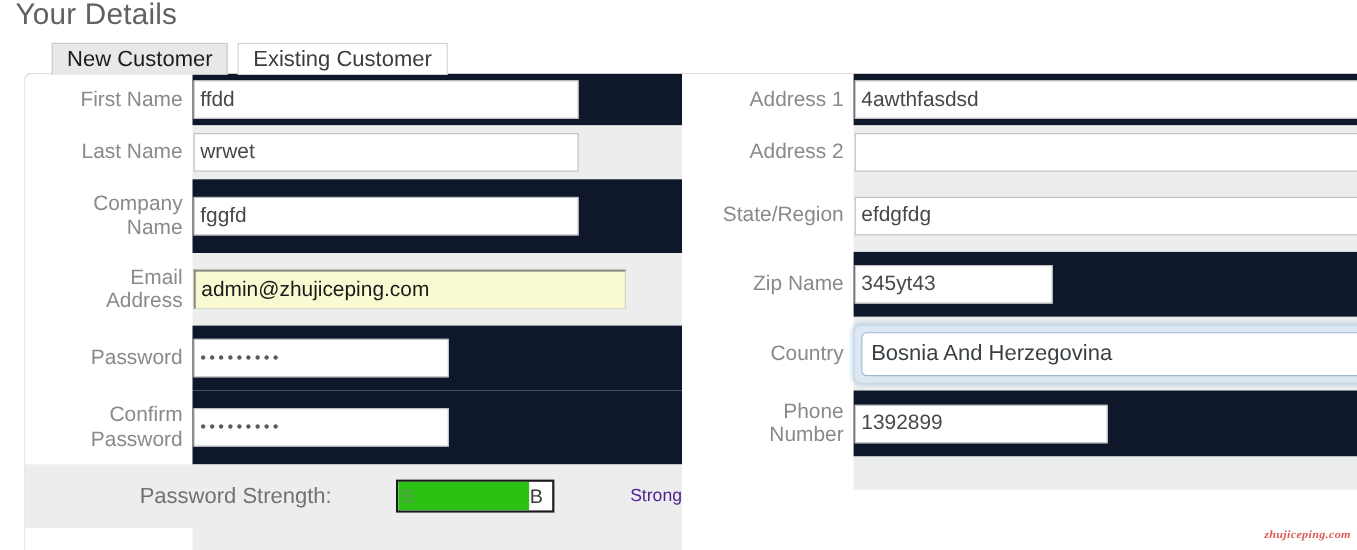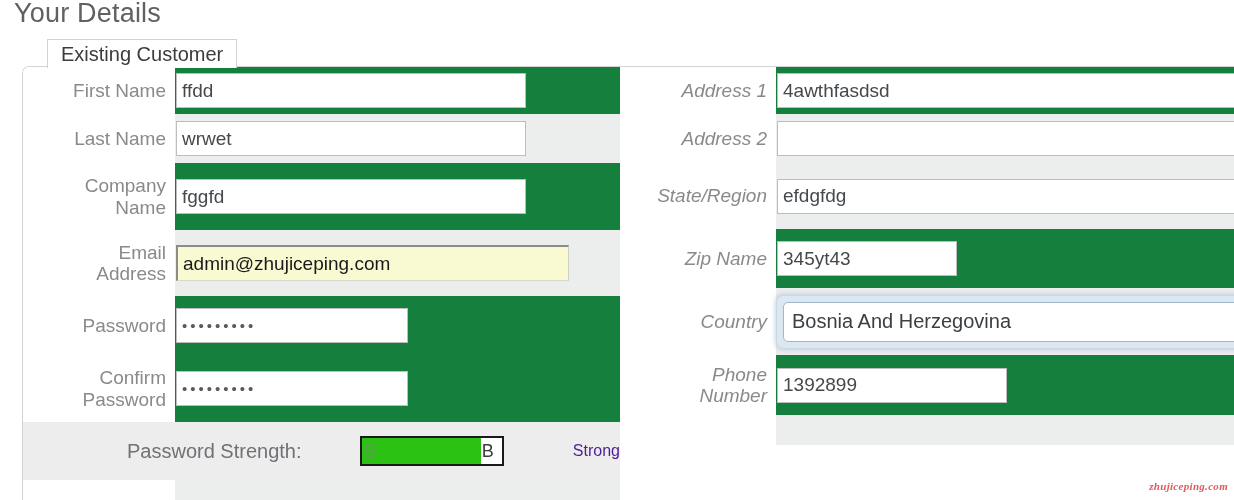--- a/index.html
+++ b/index.html
@@ -107,31 +107,31 @@
     color: #8a8a8a;
     font-size: 19px;
     text-align: right;
     padding: 0 9px 0 6px;
     display: flex;
     align-items: center;
     justify-content: flex-end;
     line-height: 1.12;
   }
   .col-left  .flabel { flex-basis: 152px; }
-  .col-right .flabel { flex-basis: 156px; font-style: italic; }
+  .col-right .flabel { flex-basis: 156px; }
 
   .fcell {
     flex: 1 1 auto;
     box-sizing: border-box;
     display: flex;
     align-items: center;
     padding-left: 1px;
     min-width: 0;
   }
-  .fcell.stripe-a { background: #15803d; }
+  .fcell.stripe-a { background: #0f172a; }
   .fcell.stripe-b { background: #eceded; }
 
   
   .tinput {
     box-sizing: border-box;
     height: 35px;
     border: 1px solid #bdbdbd;
     background: #ffffff;
     color: #45494c;
     font-family: "Liberation Sans", sans-serif;
@@ -267,20 +267,21 @@
   }
 </style>
 </head>
 <body>
 
 <div id="page">
 
   <div class="page-title">Your Details</div>
 
   <div class="tab-strip">
+    <div class="tab active">New Customer</div>
     <div class="tab inactive">Existing Customer</div>
   </div>
 
   <div class="panel">
     <div class="columns">
 
       <div class="col col-left">
 
         <div class="frow">
           <div class="flabel" style="height:47px;">First Name</div>

